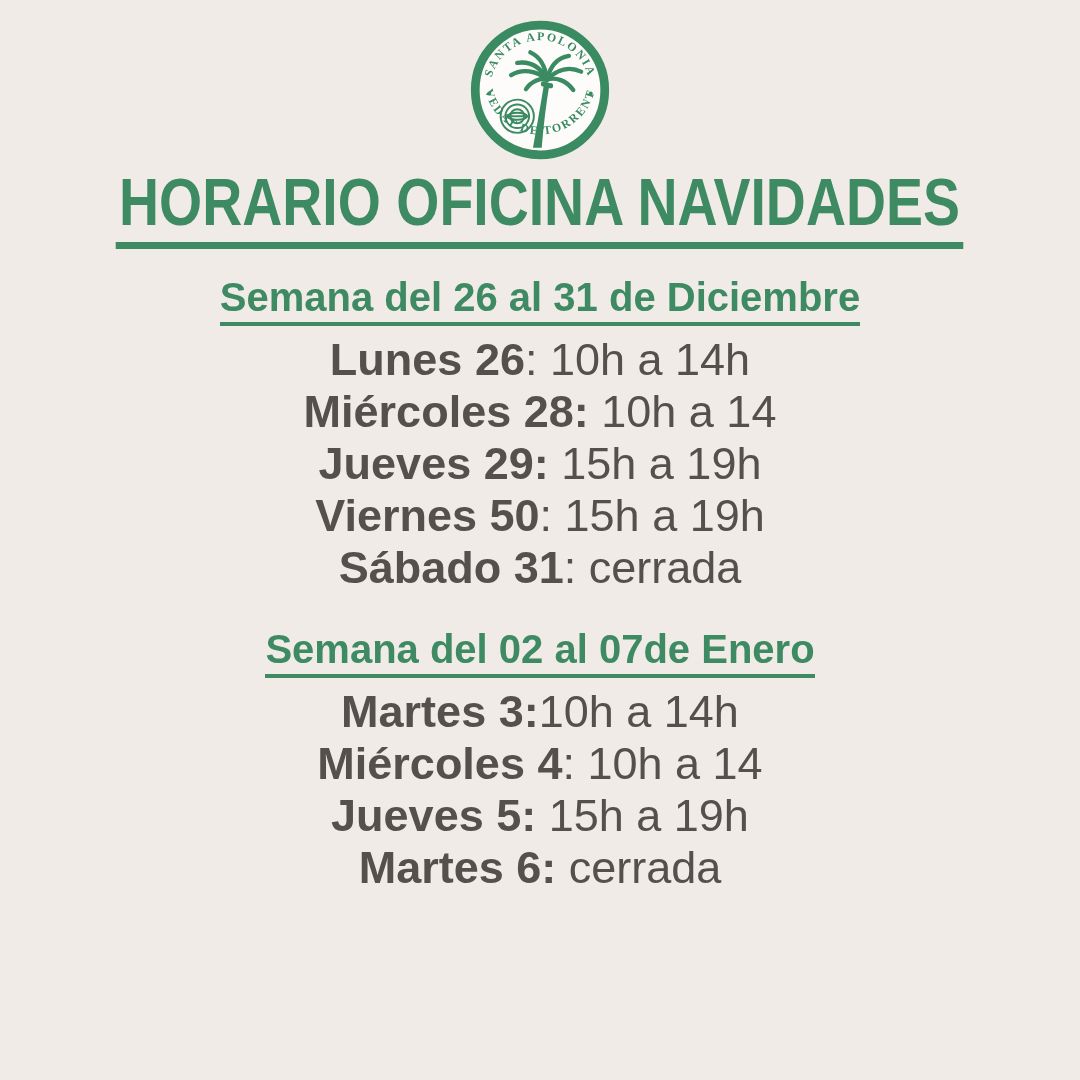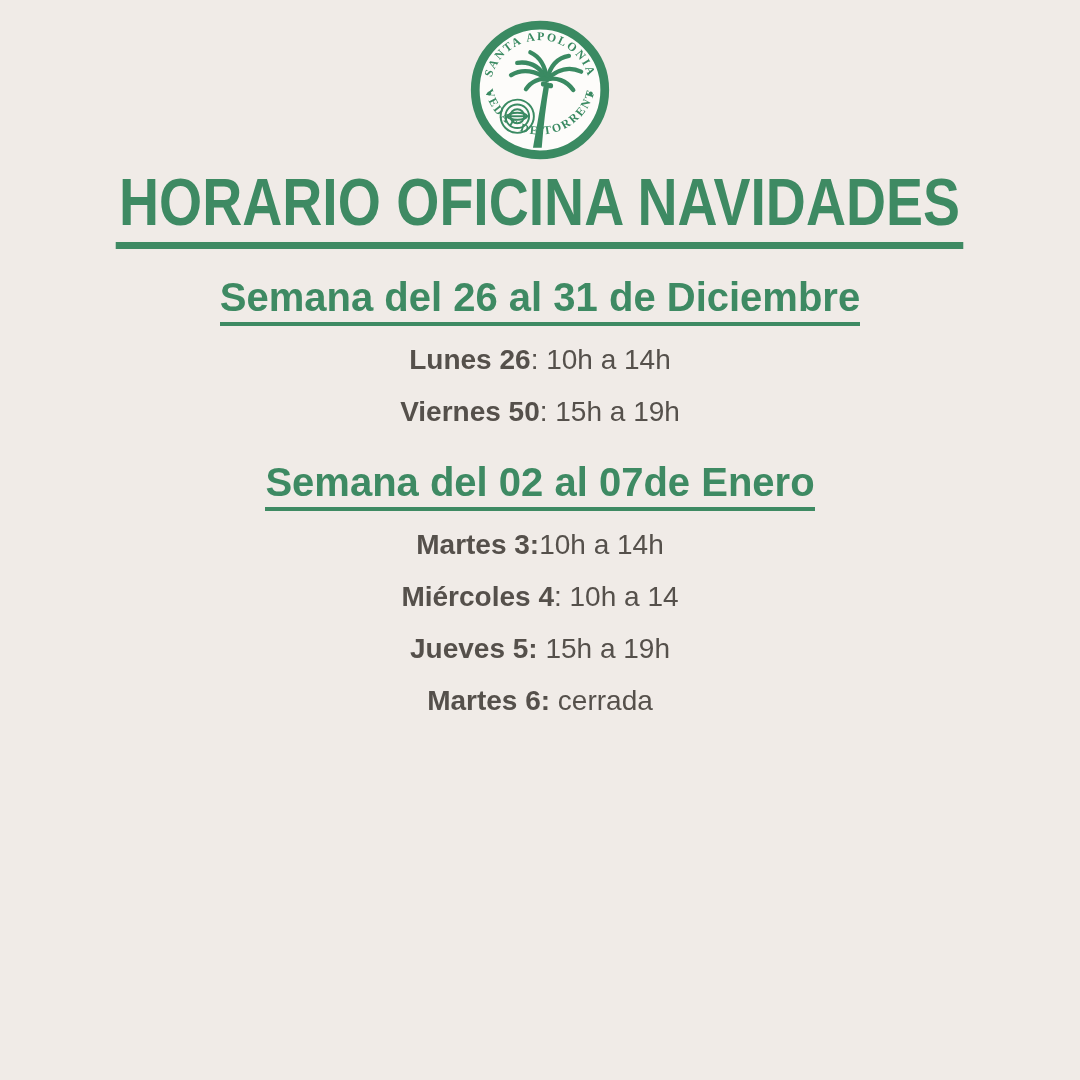--- a/index.html
+++ b/index.html
@@ -23,34 +23,34 @@
     font-size: 66px;
     line-height: 1.05;
     letter-spacing: 0;
     color: #3e8a63;
     border-bottom: 7px solid #3e8a63;
     padding: 0 4px 5px 4px;
     white-space: nowrap;
   }
   .section { display: flex; flex-direction: column; align-items: center; }
   .section-1 { margin-top: 26px; }
-  .section-2 { margin-top: 22px; align-items: center; }
+  .section-2 { margin-top: 33px; align-items: center; }
   .heading {
     display: inline-block;
     font-size: 40px;
     font-weight: 700;
     color: #3e8a63;
     line-height: 1.1;
     border-bottom: 4px solid #3e8a63;
     padding-bottom: 3px;
     margin-bottom: 8px;
     white-space: nowrap;
   }
   .row {
-    font-size: 28px;
+    font-size: 45px;
     line-height: 52px;
     color: #55504b;
     white-space: pre-wrap;
     text-align: center;
   }
   .row .day { font-weight: 700; }
   .row .time { font-weight: 400; }
 </style>
 </head>
 <body>
@@ -98,21 +98,24 @@
     </g>
   </svg>
 
   <div class="title-wrap">
     <span class="title-inner">HORARIO OFICINA NAVIDADES</span>
   </div>
 
   <div class="section section-1">
     <span class="heading">Semana del 26 al 31 de Diciembre</span>
     <div class="row"><span class="day">Lunes 26</span><span class="time">: 10h a 14h</span></div>
+    <div class="row"><span class="day">Miércoles 28:</span><span class="time"> 10h a 14</span></div>
+    <div class="row"><span class="day">Jueves 29:</span><span class="time"> 15h a 19h</span></div>
     <div class="row"><span class="day">Viernes 50</span><span class="time">: 15h a 19h</span></div>
+    <div class="row"><span class="day">Sábado 31</span><span class="time">: cerrada</span></div>
   </div>
 
   <div class="section section-2">
     <span class="heading">Semana del 02 al 07de Enero</span>
     <div class="row"><span class="day">Martes 3:</span><span class="time">10h a 14h</span></div>
     <div class="row"><span class="day">Miércoles 4</span><span class="time">: 10h a 14</span></div>
     <div class="row"><span class="day">Jueves 5:</span><span class="time"> 15h a 19h</span></div>
     <div class="row"><span class="day">Martes 6:</span><span class="time"> cerrada</span></div>
   </div>
 

